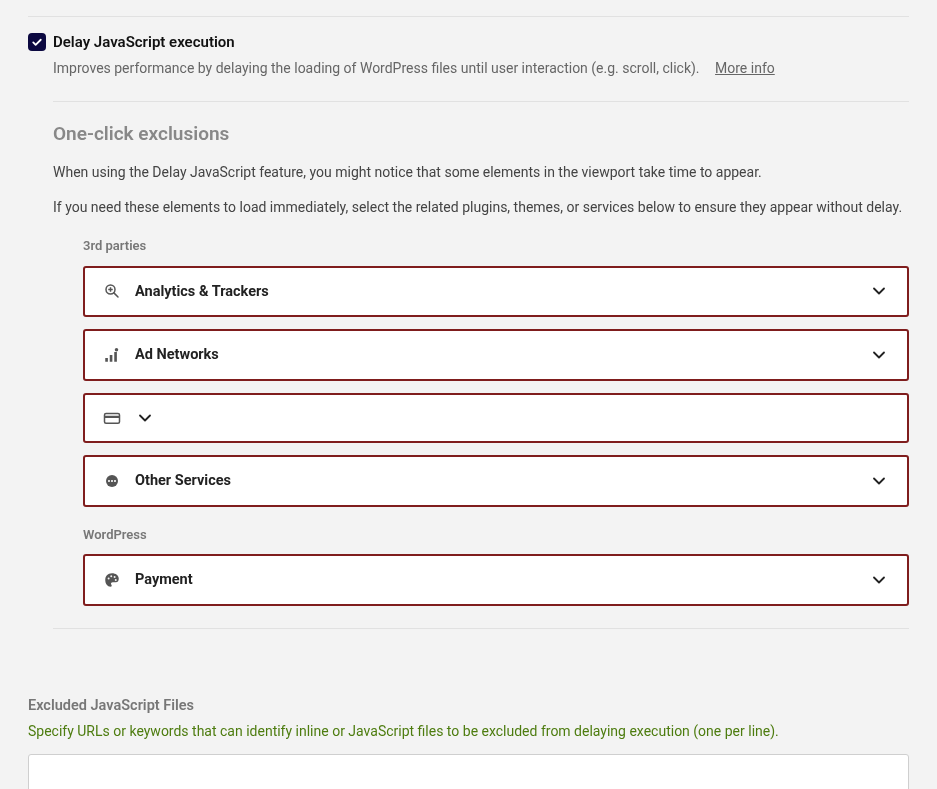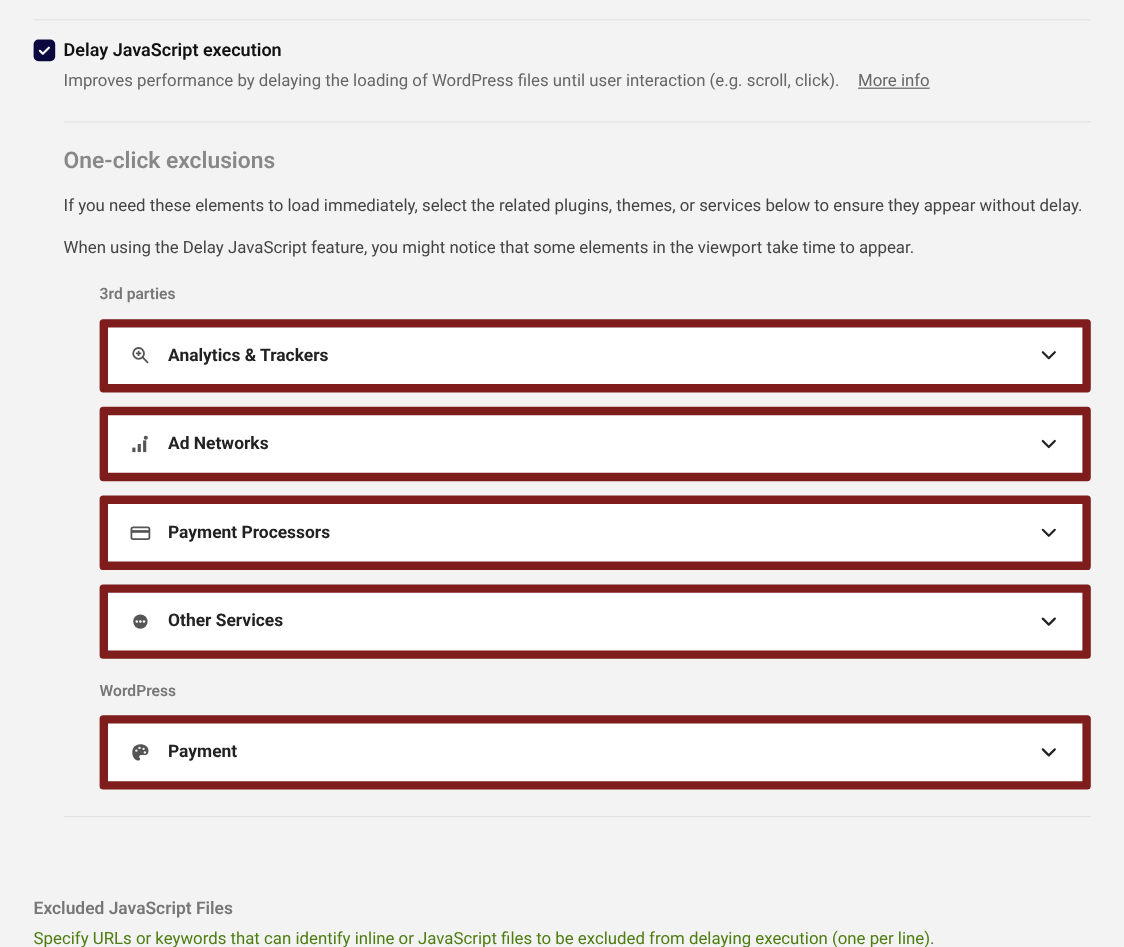--- a/index.html
+++ b/index.html
@@ -78,21 +78,21 @@
       padding-left: 30px;
     }
     .group-label {
       color: #777;
       font-weight: 600;
       font-size: 13px;
       margin: 18px 0 10px 0;
     }
     .acc {
       background: #fff;
-      border: 7px solid #7f1d1d;
+      border: 2px solid #7f1d1d;
       border-radius: 3px;
       padding: 13px 18px;
       display: flex;
       align-items: center;
       gap: 14px;
       margin-bottom: 12px;
       cursor: pointer;
     }
     .acc .ic {
       width: 18px;
@@ -155,22 +155,22 @@
     </div>
     <div class="content">
       <div class="title">Delay JavaScript execution</div>
       <div class="desc">
         <span>Improves performance by delaying the loading of WordPress files until user interaction (e.g. scroll, click). </span><a class="moreinfo">More info</a>
       </div>
 
       <hr class="hr">
 
       <div class="section-label">One-click exclusions</div>
+      <div class="para">When using the Delay JavaScript feature, you might notice that some elements in the viewport take time to appear.</div>
       <div class="para">If you need these elements to load immediately, select the related plugins, themes, or services below to ensure they appear without delay.</div>
-      <div class="para">When using the Delay JavaScript feature, you might notice that some elements in the viewport take time to appear.</div>
 
       <div class="group">
         <div class="group-label">3rd parties</div>
 
         <div class="acc">
           <span class="ic">
             <svg viewBox="0 0 24 24" width="18" height="18">
                 <circle cx="10" cy="10" r="6" stroke="#555" stroke-width="2" fill="none"></circle>
                 <line x1="14.5" y1="14.5" x2="20" y2="20" stroke="#555" stroke-width="2" stroke-linecap="round"></line>
                 <line x1="10" y1="7" x2="10" y2="13" stroke="#555" stroke-width="2"></line>
@@ -202,21 +202,20 @@
           </span>
         </div>
 
         <div class="acc">
           <span class="ic">
             <svg viewBox="0 0 24 24" width="18" height="18">
                 <rect x="2" y="6" width="20" height="13" rx="2" stroke="#555" stroke-width="2" fill="none"></rect>
                 <rect x="2" y="9" width="20" height="3" fill="#555"></rect>
               </svg>
           </span>
-          <span class="lbl">Payment Processors</span>
           <span class="chev">
             <svg viewBox="0 0 24 24">
                 <path d="M6 9 L12 15 L18 9" stroke="#222" stroke-width="2.2" fill="none" stroke-linecap="round" stroke-linejoin="round"></path>
               </svg>
           </span>
         </div>
 
         <div class="acc">
           <span class="ic">
             <svg viewBox="0 0 24 24" width="18" height="18">

